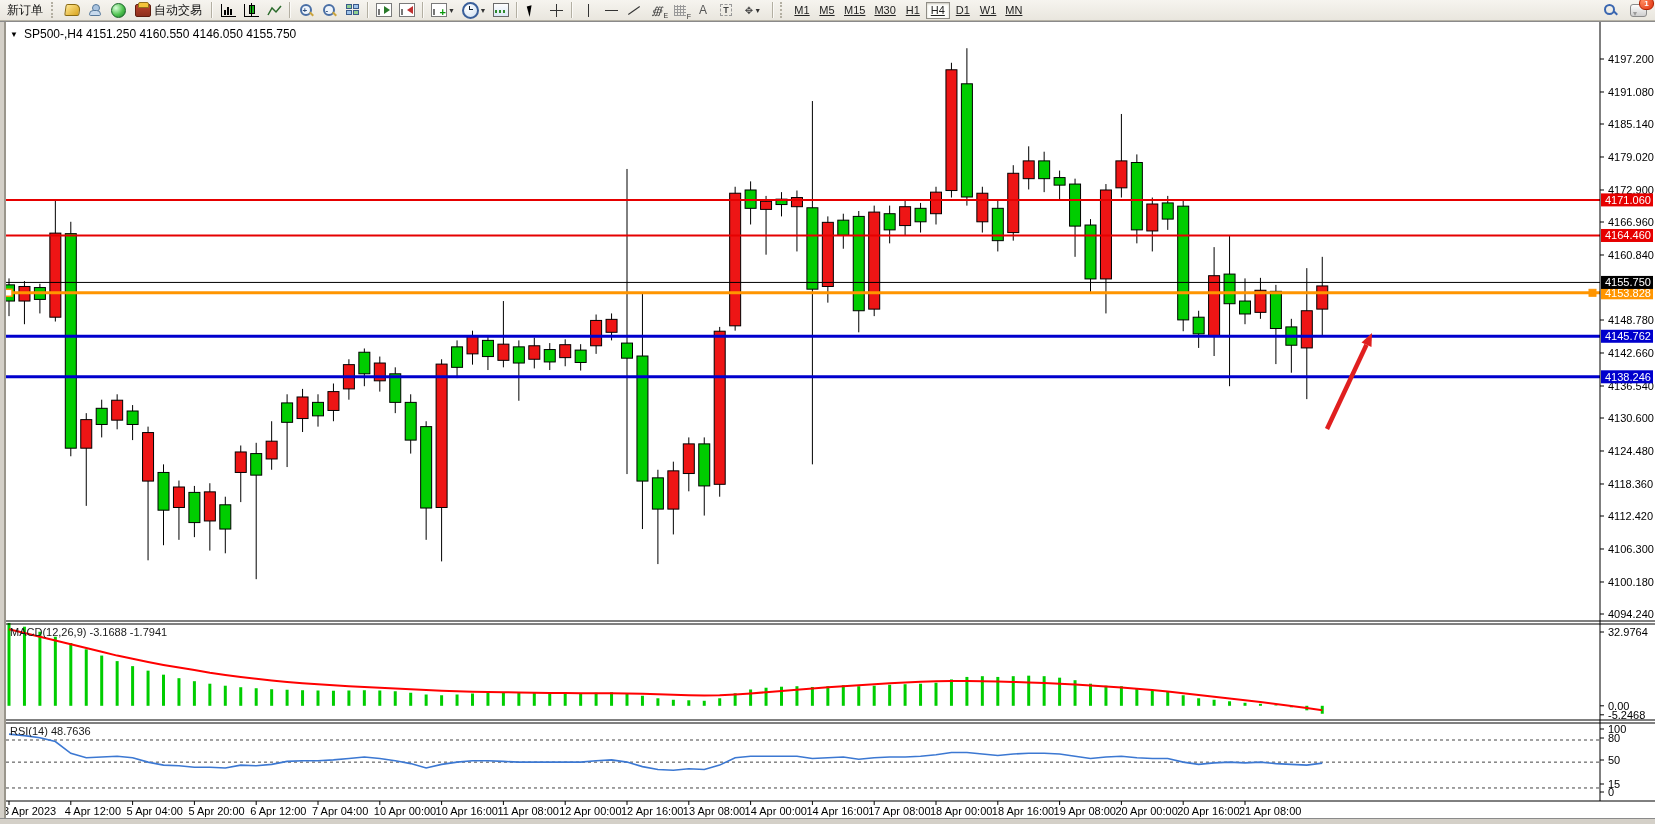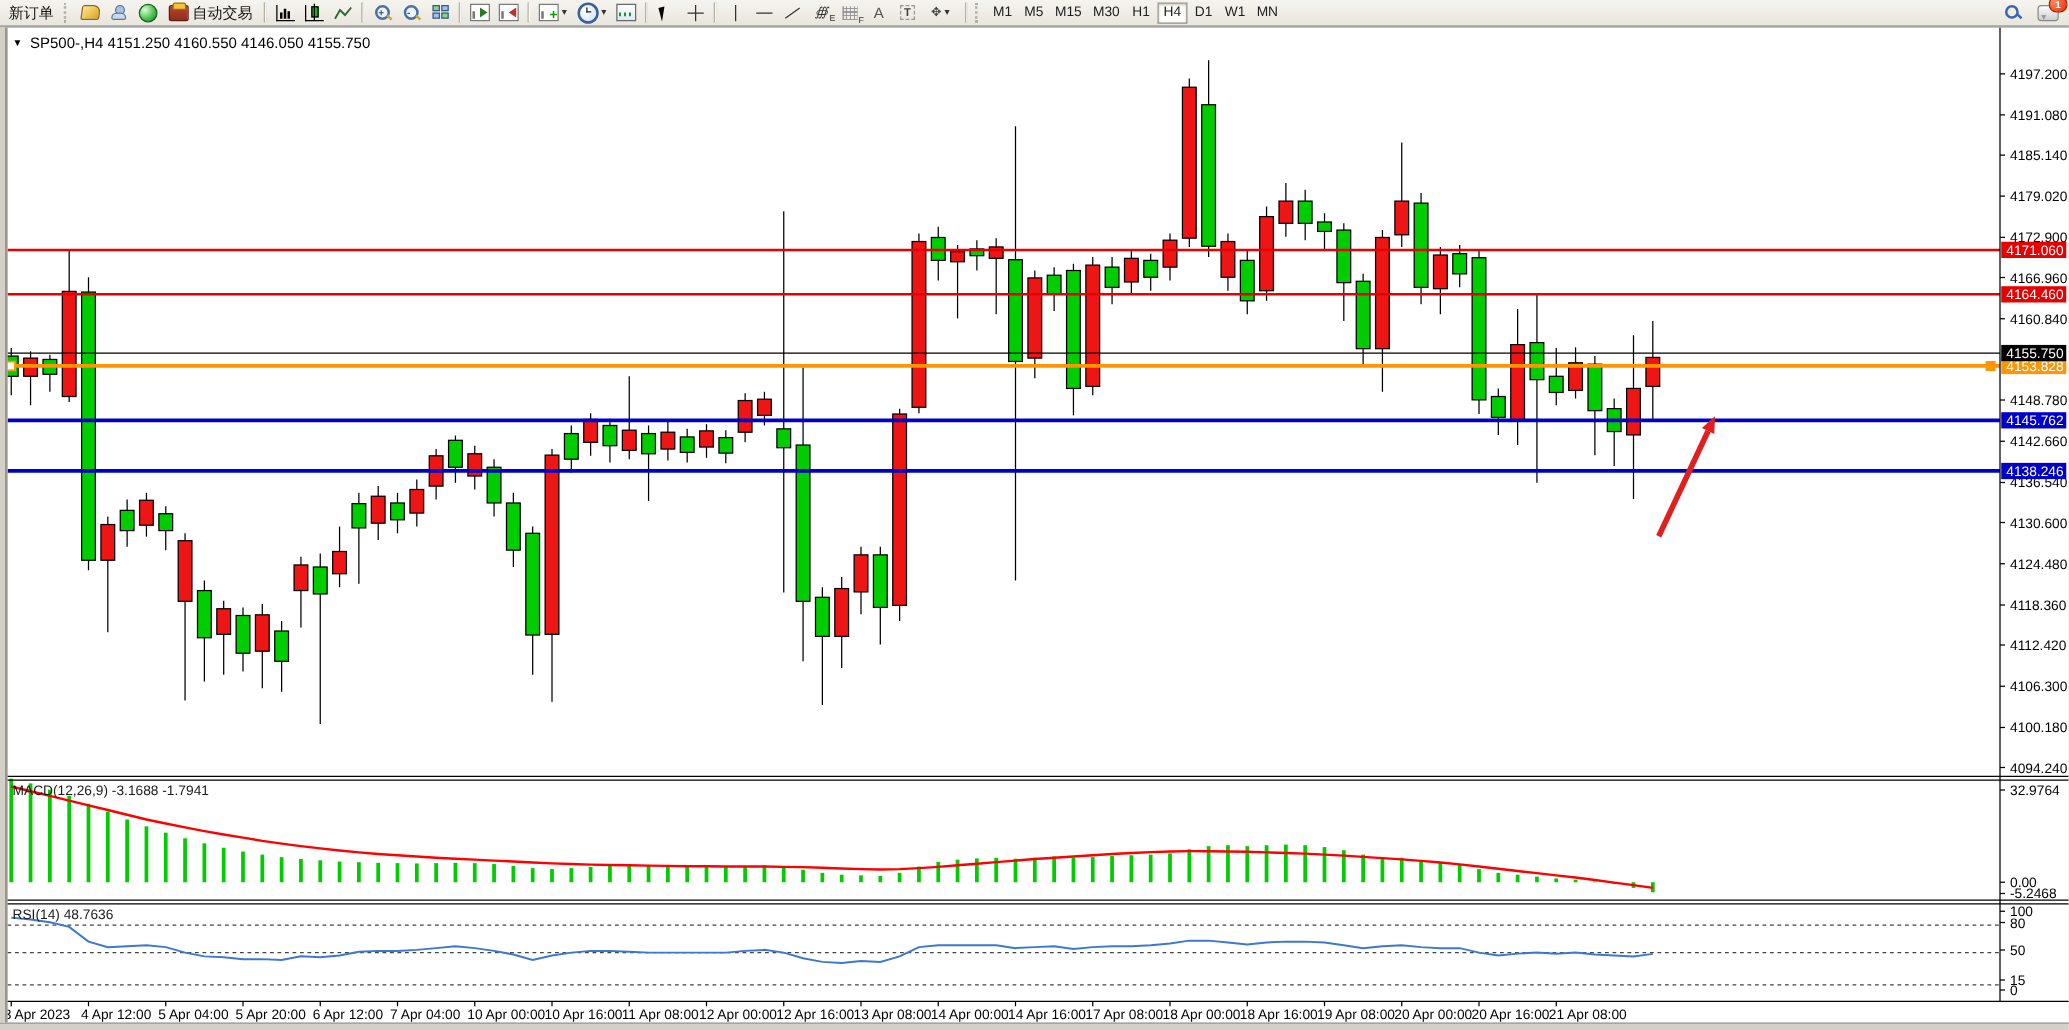--- a/index.html
+++ b/index.html
@@ -23,21 +23,21 @@
   }
   .ti{
     width:22px;height:18px;background:transparent;border:1px solid transparent;
     display:flex;align-items:center;justify-content:center;padding:0;position:relative;
   }
   .sep{width:1px;height:16px;background:#b3afa2;border-right:1px solid #fbfaf7;margin:0 3px;}
   .grip{width:4px;height:16px;border-left:2px dotted #b3afa2;margin:0 3px 0 2px;}
   .caret{font-size:7px;color:#333;margin-left:1px;}
   .tf-btn{
     height:17px;min-width:24px;padding:0 3px;border:1px solid transparent;
-    background:transparent;font:11px "Liberation Sans",sans-serif;color:#222;
+    background:transparent;font:11px "Liberation Sans",sans-serif;color:#222;text-decoration:underline;
   }
   .tf-btn.active{border:1px solid #8f8d86;background:#fdfdfa;box-shadow:inset 0 1px 2px #c9c5ba;}
   .tb-right{position:absolute;right:6px;top:1px;display:flex;align-items:center;gap:6px;}
   
   .i-gold{width:13px;height:10px;background:linear-gradient(135deg,#ffe690,#d9a520);border:1px solid #8a6a10;border-radius:2px 6px 2px 2px;transform:skewX(-8deg);}
   .i-person{width:12px;height:12px;position:relative;}
   .i-person::before{content:"";position:absolute;left:3px;top:0;width:6px;height:6px;border-radius:50%;background:#aac4e0;border:1px solid #5b7levels;border:1px solid #56789a;}
   .i-person::after{content:"";position:absolute;left:0px;top:6px;width:12px;height:6px;border-radius:5px 5px 2px 2px;background:#c7d9ec;border:1px solid #56789a;box-sizing:border-box;}
   .i-orb{width:13px;height:13px;border-radius:50%;background:radial-gradient(circle at 4px 4px,#d9ffd9,#4fc24f 55%,#1b7a2c);border:1px solid #176326;}
   .i-robot{width:14px;height:11px;background:linear-gradient(#b8422c,#8e2f1d);border:1px solid #5f1d10;border-radius:2px;position:relative;}

